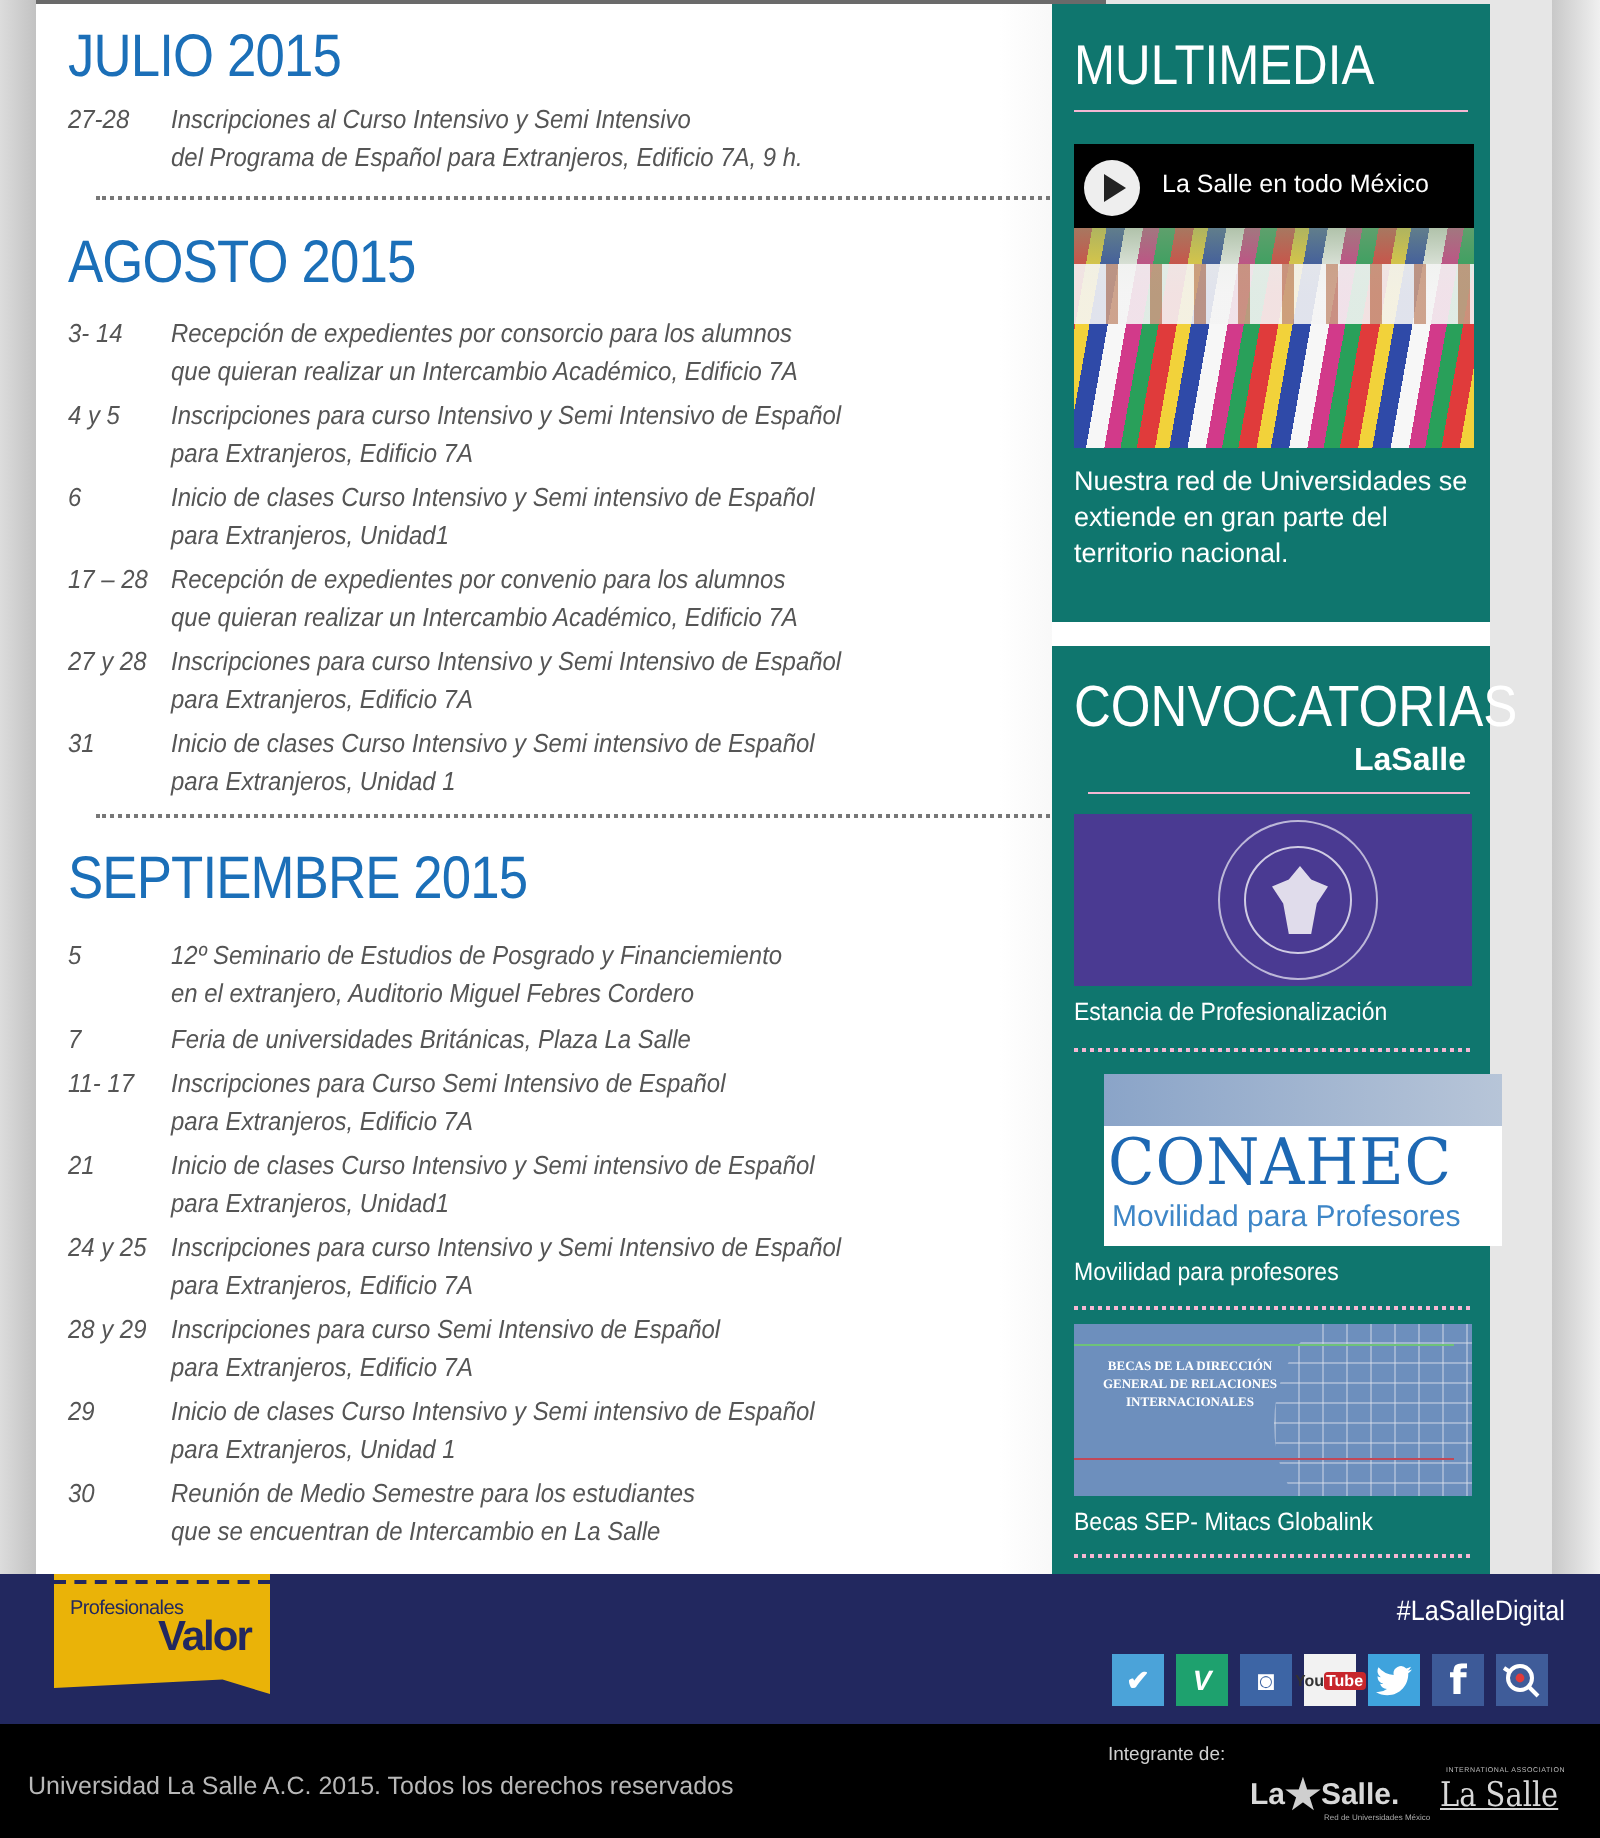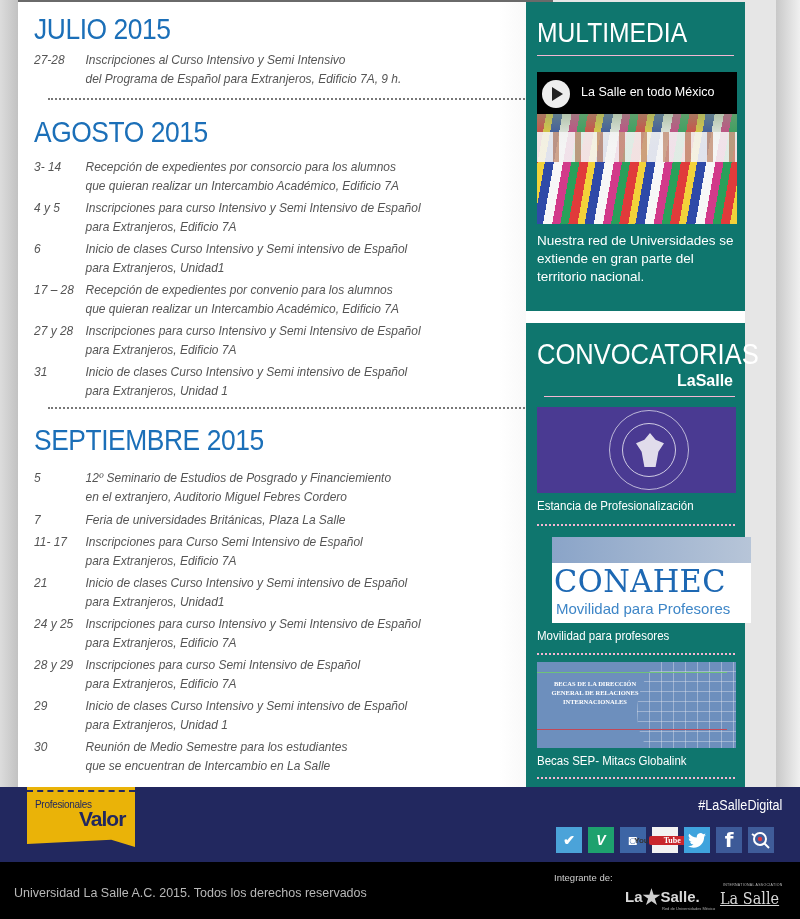--- a/index.html
+++ b/index.html
@@ -88,21 +88,21 @@
   .badge-c { position: absolute; left: 52px; top: 20px; font-size: 21px; font-weight: bold; color: #22285f; letter-spacing: -1px; }
   .hashtag { position: absolute; right: 18px; top: 10px; color: #fff; font-size: 14px;
     transform: scaleX(0.9); transform-origin: right; }
   .socials { position: absolute; left: 556px; top: 40px; height: 26px; display: flex; gap: 6px; }
   .soc { width: 26px; height: 26px; display: flex; align-items: center; justify-content: center;
     color: #fff; font-weight: bold; font-size: 14px; box-sizing: border-box; position: relative; }
   .soc-foursquare { background: #4ba3d9; }
   .soc-vine { background: #1ea16e; font-style: italic; }
   .soc-instagram { background: #3d65a5; }
   .soc-youtube { background: #f2f2f2; flex-direction: row; font-size: 8px; line-height: 9px; color: #333; }
-  .soc-youtube .yt2 { background: #c8262c; color: #fff; padding: 0 15px; border-radius: 2px; font-family: Liberation Serif, serif; }
+  .soc-youtube .yt2 { background: #c8262c; color: #fff; padding: 0 1px; border-radius: 2px; }
   .soc-twitter { background: #3fa3dd; }
   .soc-facebook { background: #3d5a98; font-size: 20px; font-family: "DejaVu Sans", sans-serif; }
   .soc-other { background: #3f5c99; }
 
   .footer-black { position: absolute; left: 0; top: 862px; width: 800px; height: 57px; background: #000; }
   .copyright { position: absolute; left: 14px; top: 24px; color: #b8b8b8; font-size: 12.5px; }
   .integrante { position: absolute; left: 554px; top: 10px; color: #cfcfcf; font-size: 9.5px; }
   .logo1 { position: absolute; left: 625px; top: 23px; color: #d8d8d8; font-size: 15px; font-weight: bold; white-space: nowrap; }
   .logo1 .star { font-size: 20px; vertical-align: -2px; color: #cfcfcf; }
   .logo1-sub { position: absolute; left: 662px; top: 44px; color: #aaa; font-size: 4px; }

